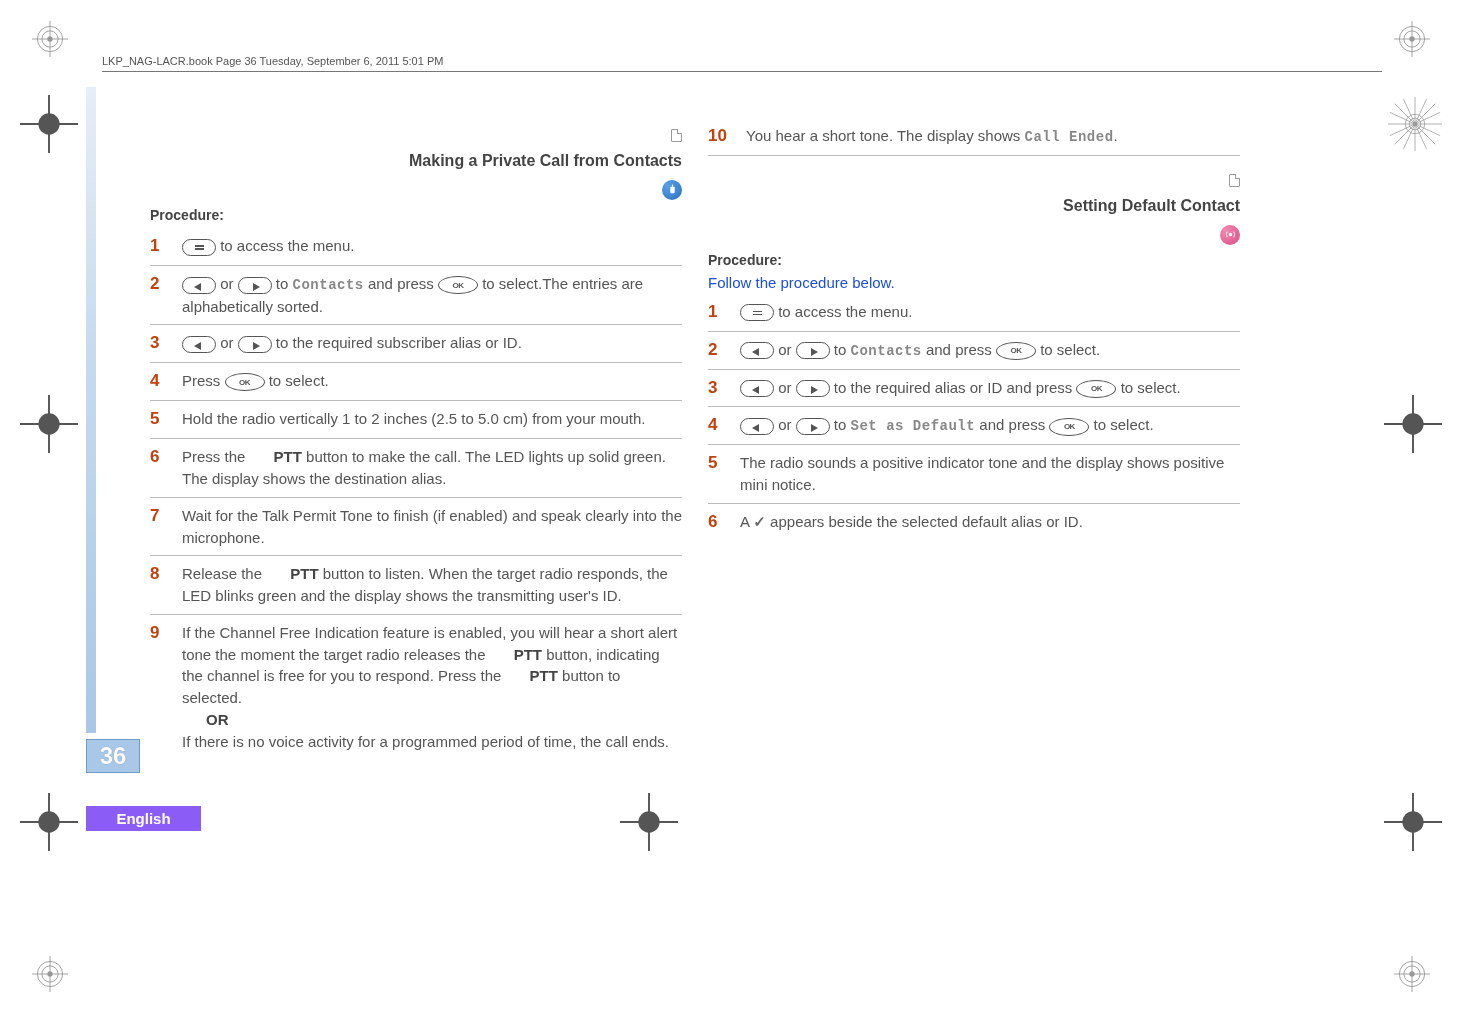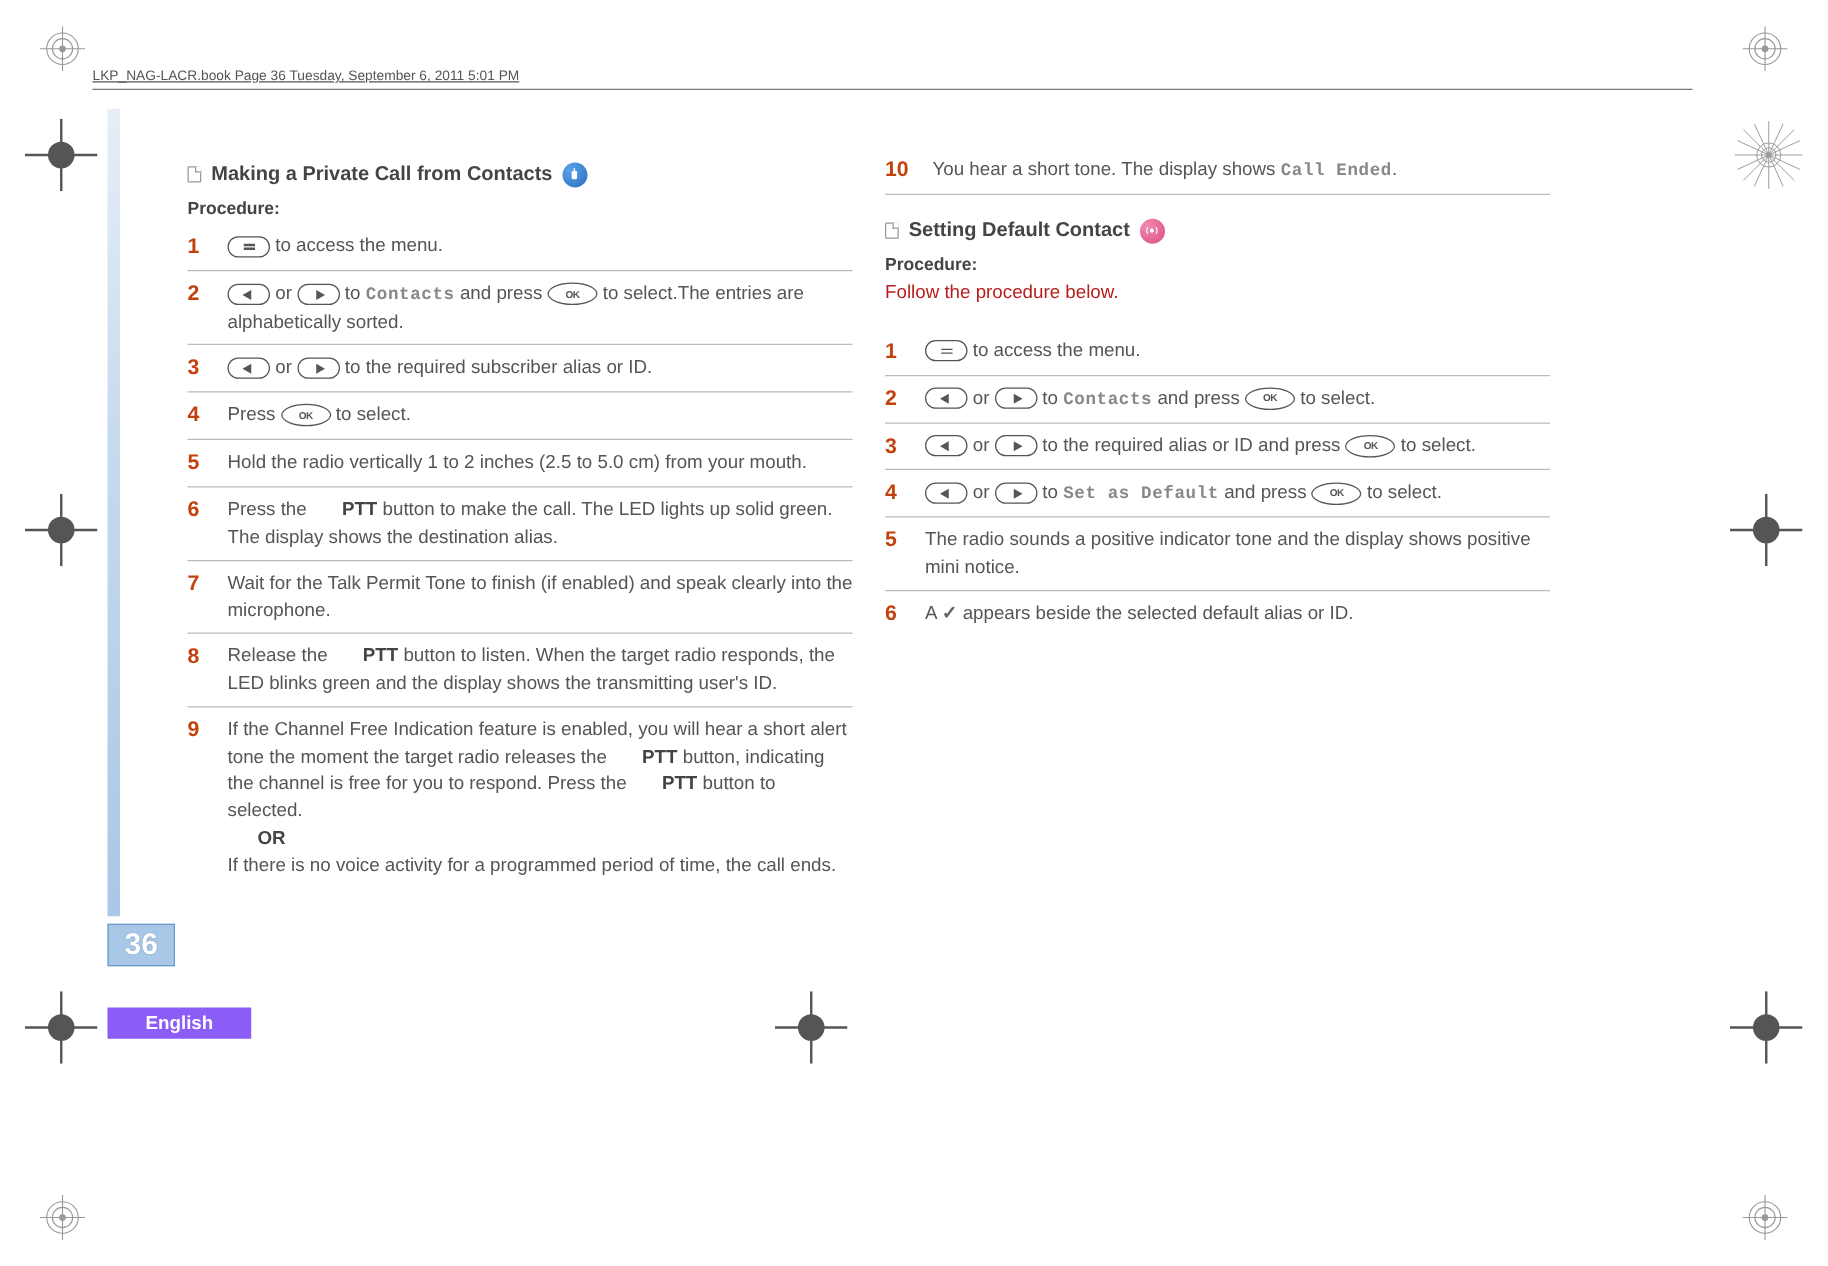--- a/index.html
+++ b/index.html
@@ -16,24 +16,23 @@
   .registration-mark {
     position: absolute;
     width: 36px;
     height: 36px;
   }
   .registration-mark svg { width: 100%; height: 100%; }
 
   .print-line-label {
     position: absolute;
     top: 55px;
-    left: 74px;
+    left: 102px;
     font-size: 11px;
     color: #555;
-    text-decoration: underline;
   }
   .print-line-label .rule {
     border-top: 1px solid #777;
     height: 0;
     margin-top: 4px;
     width: 1280px;
   }
 
   .columns {
     position: absolute;
@@ -45,26 +44,27 @@
   }
   .col {
     width: 532px;
     font-size: 15px;
     line-height: 1.35;
     color: #555;
   }
 
   .section-heading {
     display: flex;
-    align-items: center;
+    align-items: flex-end;
     gap: 8px;
     font-weight: bold;
     color: #444;
     font-size: 16px;
     margin: 4px 0 6px 0;
+    flex-direction: column;
   }
   .doc-icon {
     width: 11px;
     height: 13px;
     border: 1px solid #999;
     border-radius: 1px;
     position: relative;
   }
   .doc-icon::after {
     content: "";
@@ -86,21 +86,21 @@
     align-items: center;
     justify-content: center;
     font-size: 11px;
     color: #fff;
   }
   .heading-badge.blue { background: radial-gradient(circle at 30% 30%, #5aa1e8, #2a6fc0); }
   .heading-badge.red  { background: radial-gradient(circle at 30% 30%, #f28ab0, #d94d86); }
   .heading-badge svg { width: 11px; height: 11px; fill: #fff; }
 
   .procedure-label { font-weight: bold; font-size: 14px; color: #444; margin: 2px 0 4px 0; }
-  .procedure-desc { font-size: 15px; color: #b91c1c; margin-bottom: 18px; }
+  .procedure-desc { font-size: 15px; color: #1d4ed8; margin-bottom: 0; }
 
   .step {
     display: flex;
     gap: 10px;
     padding: 7px 0 7px 0;
     border-bottom: 1px solid #bbb;
   }
   .step:last-child { border-bottom: none; }
   .step-num {
     color: #c2410c;

